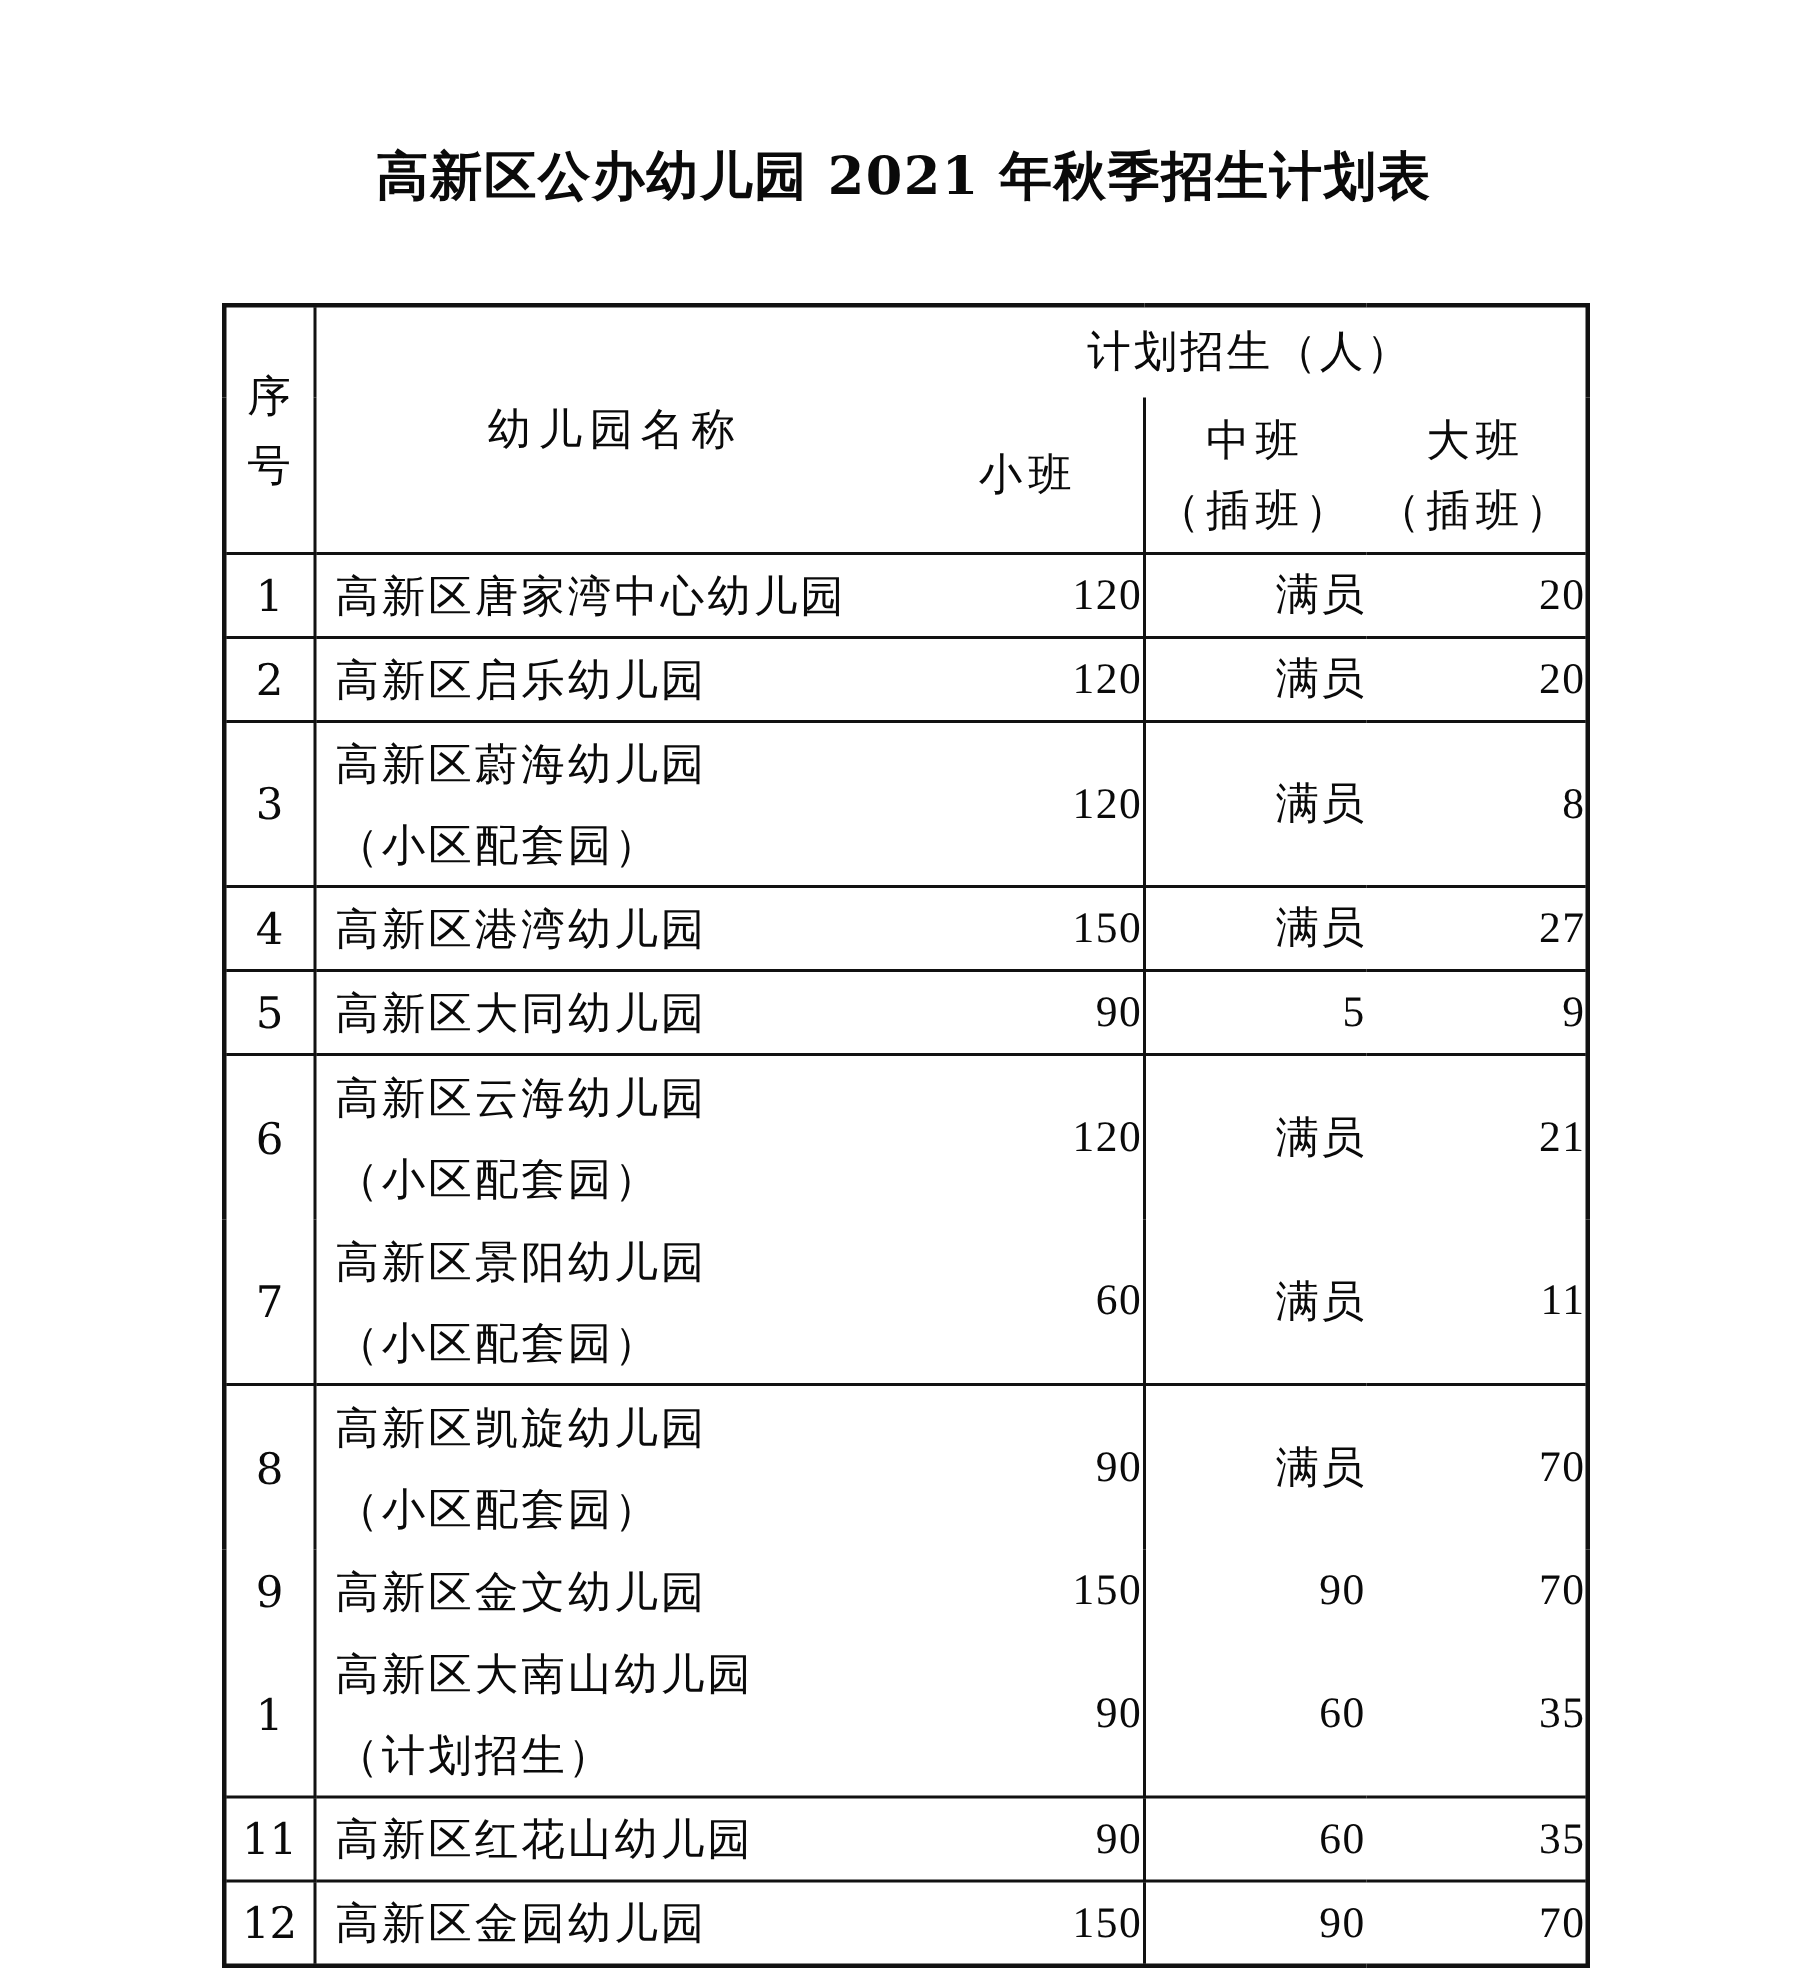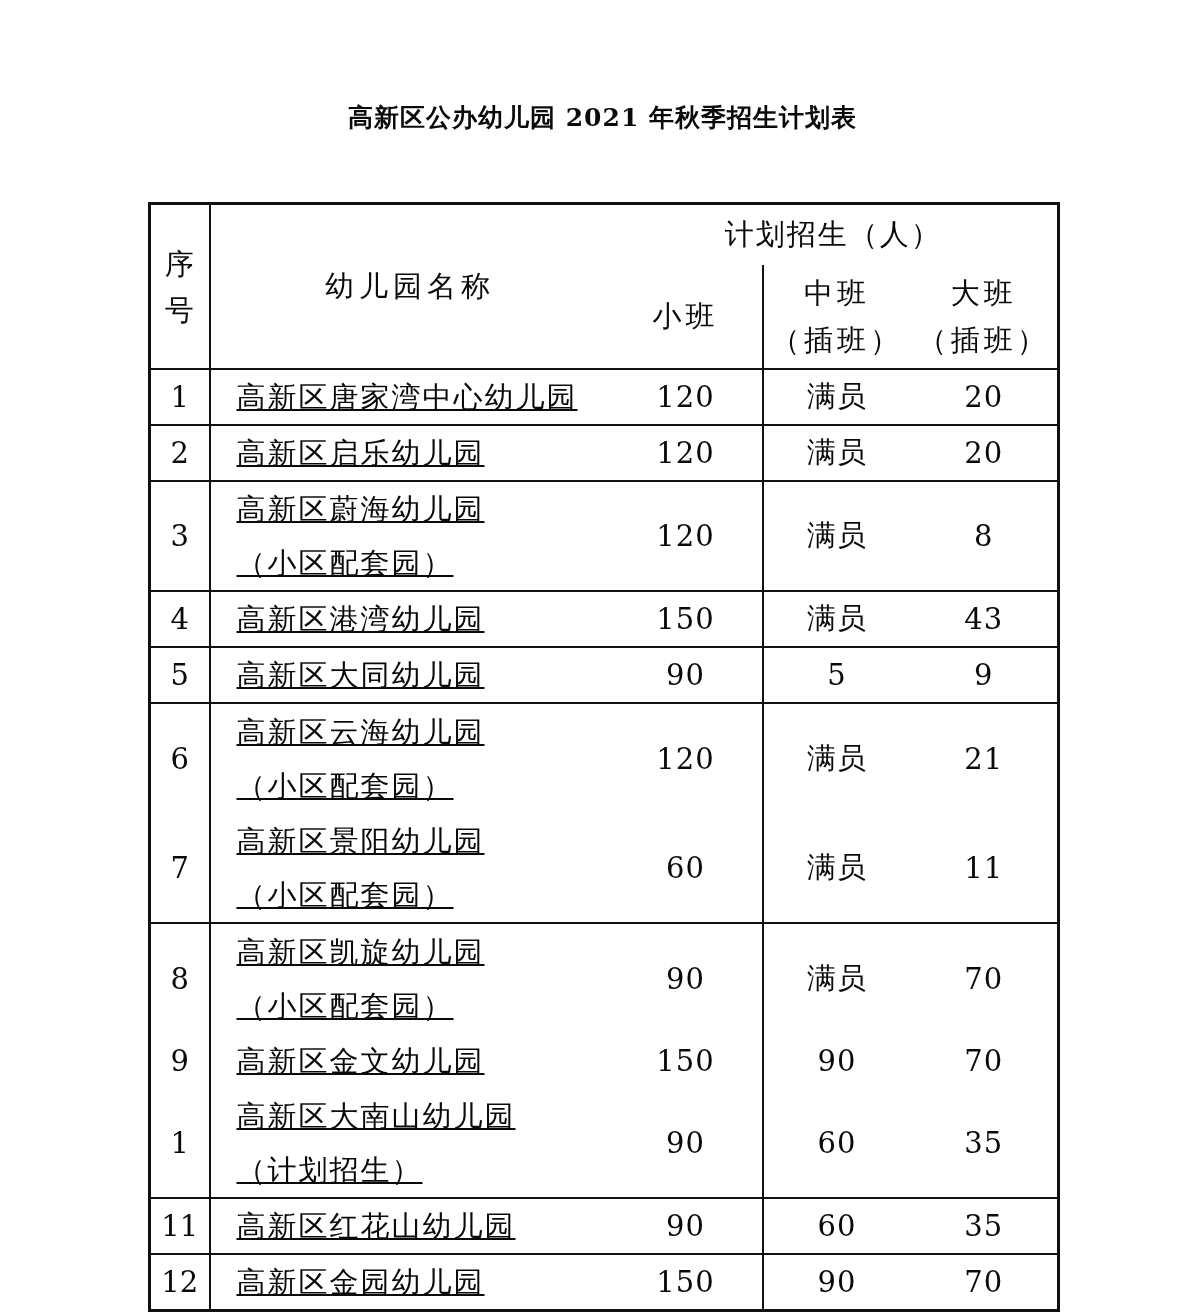--- a/index.html
+++ b/index.html
@@ -15,21 +15,21 @@
     font-family: "DejaVu Serif", "Liberation Serif", serif;
     color: #0a0a0a;
   }
 
   .doc-title {
     position: absolute;
     left: 148px;
     top: 94px;
     width: 909px;
     text-align: center;
-    font-size: 25px;
+    font-size: 35px;
     font-weight: bold;
     letter-spacing: 1px;
     line-height: 48px;
     white-space: nowrap;
   }
 
   .table-wrap {
     position: absolute;
     left: 148px;
     top: 202px;
@@ -48,22 +48,22 @@
     padding: 0;
     margin: 0;
     font-weight: normal;
     font-size: 29px;
     vertical-align: middle;
     overflow: hidden;
   }
 
   
   .c-no     { text-align: center; }
-  .c-name   { text-align: left; padding-left: 26px; white-space: pre-line; line-height: 54px; letter-spacing: 2px; text-decoration: underline; }
-  .c-small, .c-middle, .c-large { text-align: center; letter-spacing: 1px; }
+  .c-name   { text-align: left; padding-left: 13px; white-space: pre-line; line-height: 54px; letter-spacing: 2px; }
+  .c-small, .c-middle, .c-large { text-align: right; letter-spacing: 1px; font-family: Liberation Serif, serif; }
 
   
   .vr-right { border-right: 2px solid #111111; }
 
   
   tr.hdr-a th { height: 60px; }
   tr.hdr-b th { height: 103px; }
   th.h-index  { white-space: pre-line; line-height: 46px; letter-spacing: 1px; }
   th.h-name   { letter-spacing: 5px; font-family: Liberation Mono, monospace; }
   th.h-group  { letter-spacing: 2px; }
@@ -126,21 +126,21 @@
 （小区配套园）</td>
     <td class="c-small vr-right">120</td>
     <td class="c-middle">满员</td>
     <td class="c-large">8</td>
   </tr>
         <tr>
     <td class="c-no vr-right">4</td>
     <td class="c-name">高新区港湾幼儿园</td>
     <td class="c-small vr-right">150</td>
     <td class="c-middle">满员</td>
-    <td class="c-large">43</td>
+    <td class="c-large">27</td>
   </tr>
         <tr>
     <td class="c-no vr-right">5</td>
     <td class="c-name">高新区大同幼儿园</td>
     <td class="c-small vr-right">90</td>
     <td class="c-middle">5</td>
     <td class="c-large">9</td>
   </tr>
         <tr class="no-divider tall">
     <td class="c-no vr-right">6</td>

